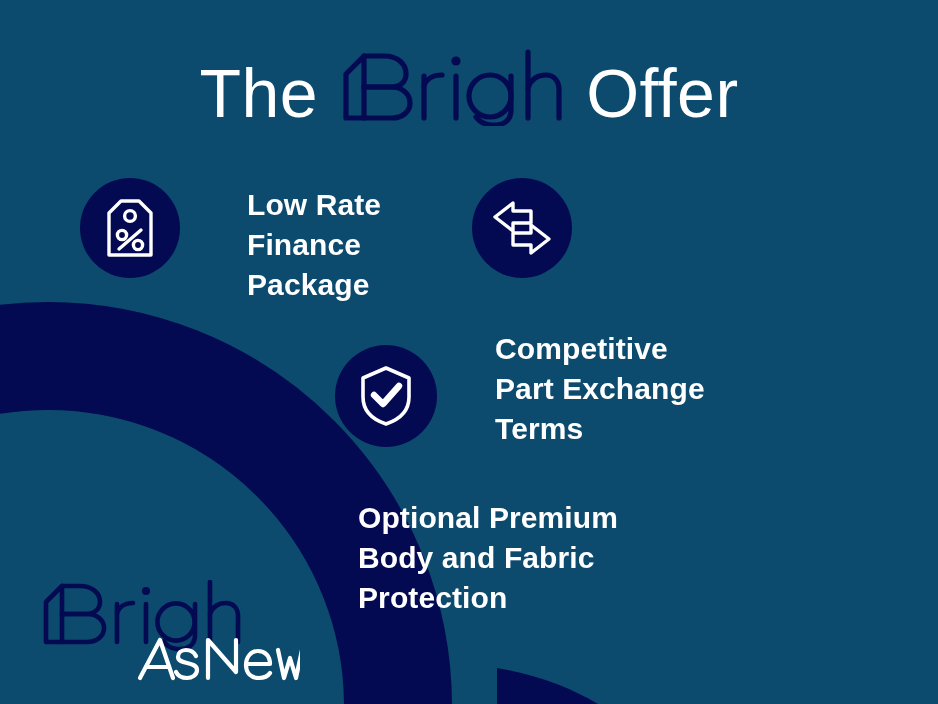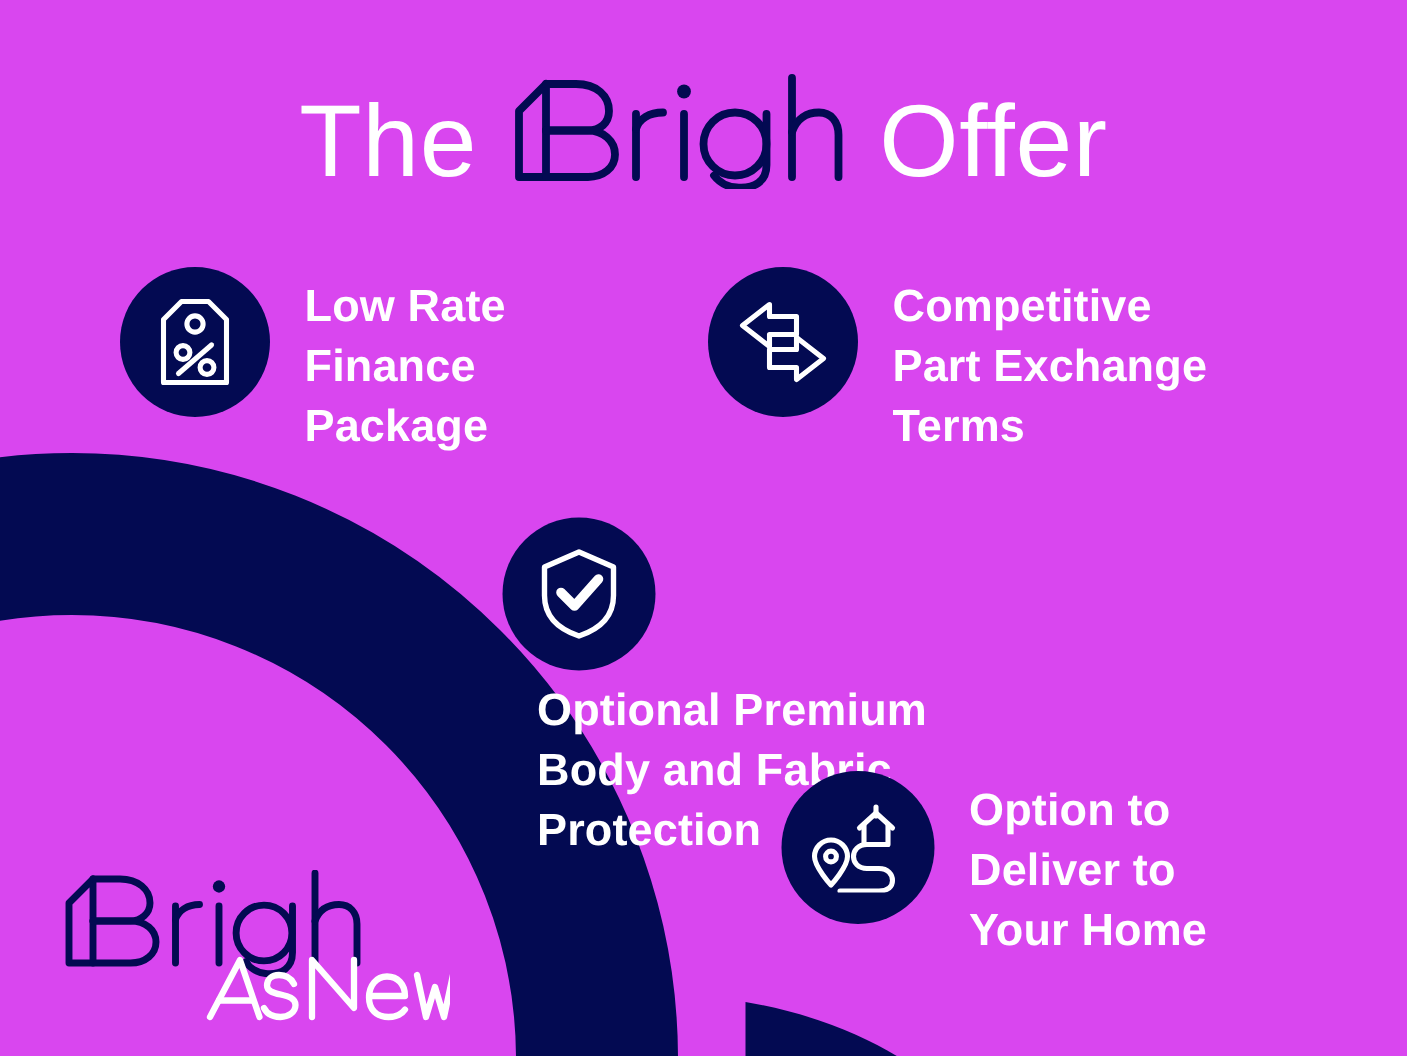--- a/index.html
+++ b/index.html
@@ -6,21 +6,21 @@
   * { margin:0; padding:0; box-sizing:border-box; }
   html,body { width:938px; height:704px; overflow:hidden; }
   body {
     font-family:"Liberation Sans", sans-serif;
     background:#00d98b;
     position:relative;
   }
   #stage {
     position:absolute; left:0; top:0;
     width:938px; height:704px;
-    background:#d946ef;
+    background:#0c4a6e;
     overflow:hidden;
   }
 
   
   .bg-layer { position:absolute; left:0; top:0; width:938px; height:704px; pointer-events:none; }
 
   
   .headline {
     position:absolute;
     left:0; top:46px; width:938px;
@@ -34,20 +34,21 @@
   }
   .headline .word { display:inline-block; vertical-align:middle; }
   .headline .gap { display:inline-block; width:20px; }
   .brightmark { display:inline-block; vertical-align:middle; position:relative; top:2px; }
 
   
   .feature {
     position:absolute;
     display:flex;
     align-items:flex-start;
+    gap:44px;
   }
   .badge {
     width:100px; height:100px;
     border-radius:50%;
     background:#030a52;
     flex:0 0 100px;
     display:flex; align-items:center; justify-content:center;
     position:relative;
   }
   .badge svg { display:block; }
@@ -56,21 +57,21 @@
     font-size:30px;
     line-height:40px;
     font-weight:700;
     letter-spacing:0.1px;
     margin-left:23px;
     padding-top:7px;
     white-space:pre-line;
   }
 
   #feat-finance  { left:80px;  top:178px; }
-  #feat-exchange { left:472px; top:178px; }
+  #feat-exchange { left:472px; top:178px;flex-direction:column; }
   #feat-protect  { left:335px; top:345px;flex-direction:column; }
   #feat-deliver  { left:521px; top:514px; }
 
   #feat-protect .badge { width:102px; height:102px; flex-basis:102px; }
   #feat-deliver .badge { width:102px; height:102px; flex-basis:102px; }
 
   
   .logo {
     position:absolute;
     left:40px; top:580px;
@@ -160,40 +161,20 @@
           <path d="M29 4 L52 14 L52 33 C52 48 41 56 29 60 C17 56 6 48 6 33 L6 14 Z" stroke-width="3.6"></path>
           <polyline points="17,31 26,40 42,22" stroke-width="6.4"></polyline>
         </g>
       </svg>
     </div>
     <div class="ftext">Optional Premium
 Body and Fabric
 Protection</div>
   </div>
 
-  <div class="feature" id="feat-deliver">
-    <div class="badge">
-      <svg width="64" height="60" viewBox="0 0 64 60" aria-hidden="true">
-        <g fill="none" stroke="#ffffff" stroke-width="3.4" stroke-linejoin="round" stroke-linecap="round">
-
-          <path d="M33 17 L44 7 L55 17"></path>
-          <path d="M36 15 L36 28 L52 28 L52 15"></path>
-          <path d="M44 3 L44 9"></path>
-
-          <path d="M44 28 L38 28 C32 28 29 32 29 36 C29 40 32 44 38 44 L46 44 C52 44 55 48 55 52 C55 56 52 59 46 59 L20 59"></path>
-
-          <path d="M14 25 C20 25 25 30 25 36 C25 43 14 55 14 55 C14 55 3 43 3 36 C3 30 8 25 14 25 Z"></path>
-          <circle cx="14" cy="36" r="3.6"></circle>
-        </g>
-      </svg>
-    </div>
-    <div class="ftext">Option to
-Deliver to
-Your Home</div>
-  </div>
 
   <div class="logo">
     <svg width="260" height="104" viewBox="0 0 260 104" aria-hidden="true">
 
       <g fill="none" stroke="#030a52" stroke-width="4.6" stroke-linecap="round" stroke-linejoin="round">
         <path d="M6 22 L22 6 L22 62 L6 62 L6 22 Z"></path>
         <path d="M22 6 L40 6 C52 6 60 13 60 22 C60 29 54 34 47 34 L22 34"></path>
         <path d="M22 34 L47 34 C57 34 64 40 64 48 C64 56 57 62 47 62 L22 62"></path>
         <path d="M77 24 L77 62"></path>
         <path d="M77 33 C79 27 85 23 93 23"></path>

